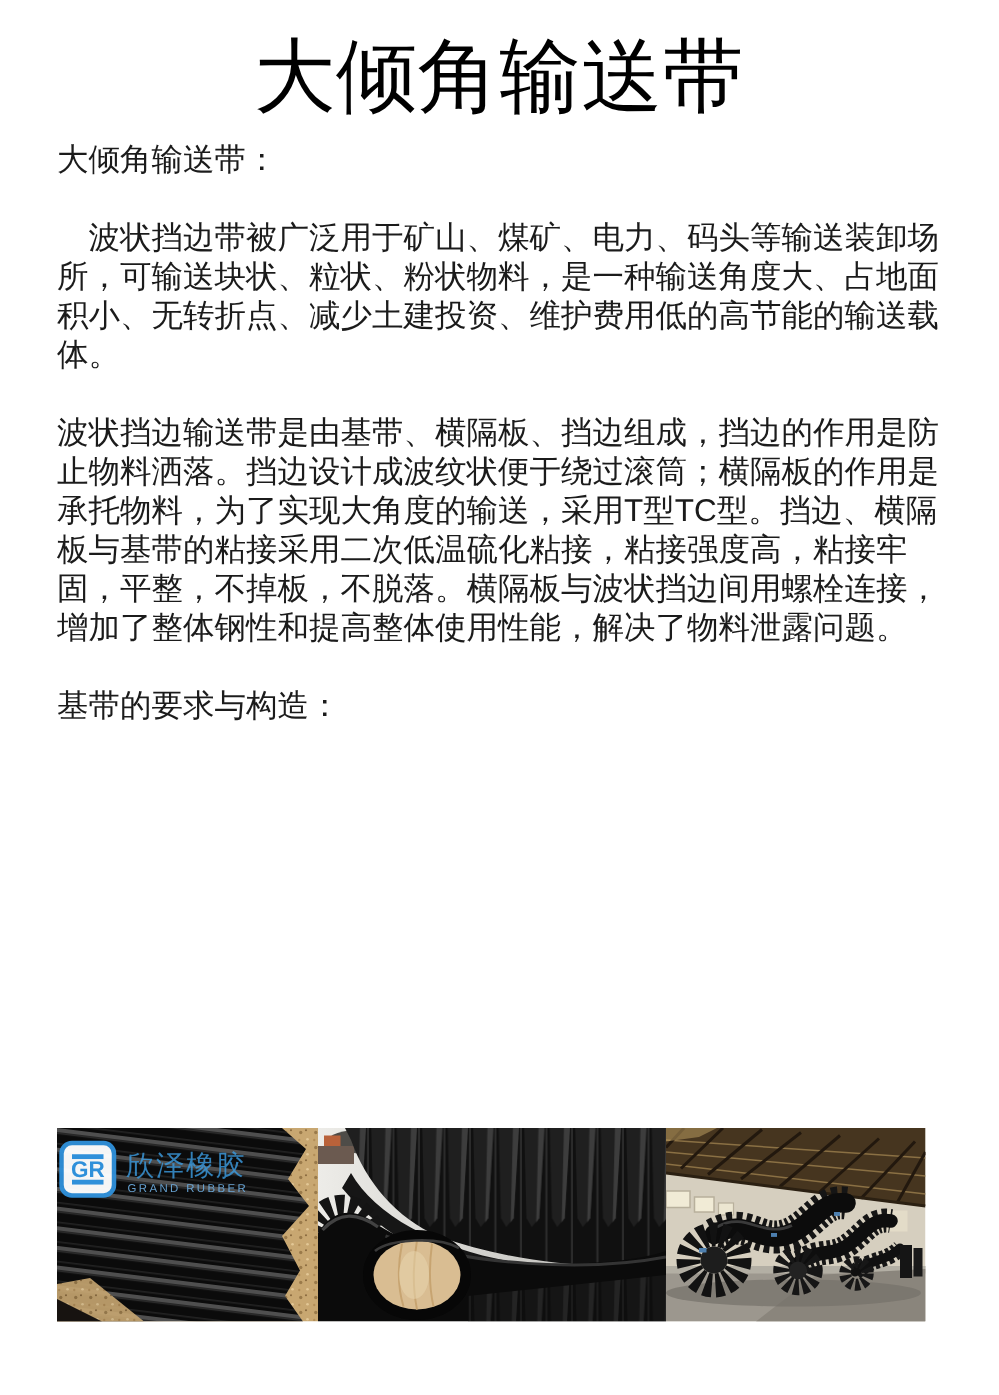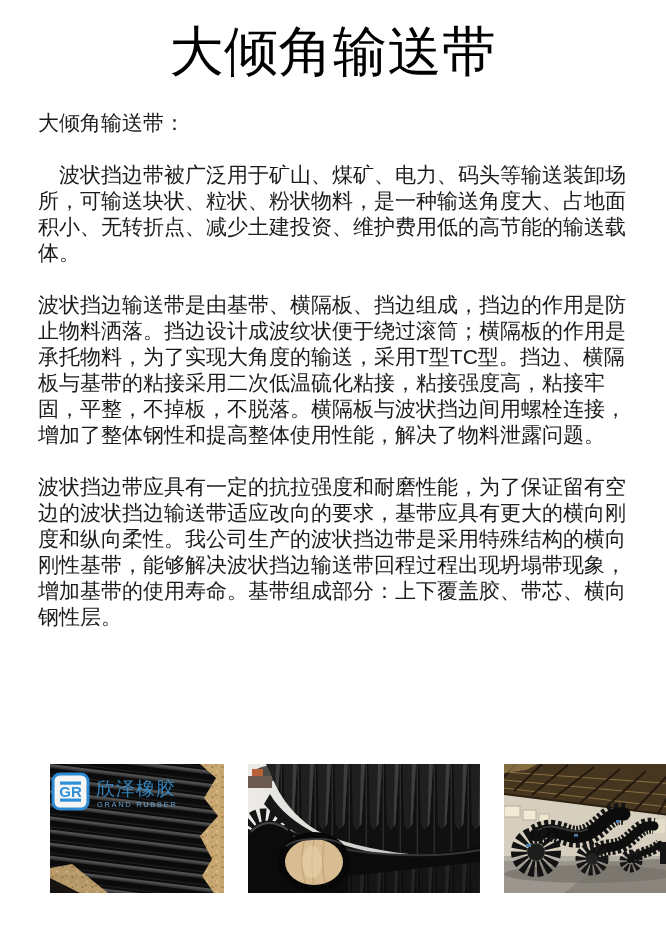--- a/index.html
+++ b/index.html
@@ -13,47 +13,47 @@
     border-radius:17px;
   }
   .title {
     margin:0; padding-top:16px;
     text-align:center;
     font-size:54px; line-height:70px;
     font-weight:400; color:#000;
     letter-spacing:0.5px;
   }
   .content {
-    margin:24px 38px 0 38px;
+    margin:8px 38px 0 38px;
     width:590px; height:650px;
     overflow:hidden;
     font-size:21px; line-height:26px;
     text-align:left;
   }
   .content p { margin:0 0 26px 0; }
   .gallery {
     position:absolute; left:38px; top:752px;
     display:flex; align-items:flex-start;
   }
-  .gallery figure { margin:12px; padding:0; line-height:0; }
+  .gallery figure { margin:0; padding:0; line-height:0; }
   .ph2 { margin:0 5px 0 6px; }
   svg { display:block; }
 </style>
 </head>
 <body>
 
 <div class="page">
 
   <h1 class="title">大倾角输送带</h1>
 
   <div class="content">
     <p>大倾角输送带：</p>
     <p>　波状挡边带被广泛用于矿山、煤矿、电力、码头等输送装卸场所，可输送块状、粒状、粉状物料，是一种输送角度大、占地面积小、无转折点、减少土建投资、维护费用低的高节能的输送载体。</p>
     <p>波状挡边输送带是由基带、横隔板、挡边组成，挡边的作用是防止物料洒落。挡边设计成波纹状便于绕过滚筒；横隔板的作用是承托物料，为了实现大角度的输送，采用T型TC型。挡边、横隔板与基带的粘接采用二次低温硫化粘接，粘接强度高，粘接牢固，平整，不掉板，不脱落。横隔板与波状挡边间用螺栓连接，增加了整体钢性和提高整体使用性能，解决了物料泄露问题。</p>
-    <p>波状挡边带应具有一定的抗拉强度和耐磨性能，为了保证留有空边的波状挡边输送带适应改向的要求，基带应具有更大的横向刚度和纵向柔性。我公司生产的波状挡边带是采用特殊结构的横向刚性基带，能够解决波状挡边输送带回程过程出现坍塌带现象，增加基带的使用寿命。基带组成部分：上下覆盖胶、带芯、横向钢性层。</p>
+    <p>基带的要求与构造：</p>
   </div>
 
   <div class="gallery">
 
     <figure class="ph1">
       <svg width="174" height="129" viewBox="0 0 174 129">
         <defs>
           <pattern id="speckle" width="10" height="10" patternUnits="userSpaceOnUse">
             <rect width="10" height="10" fill="#c8a771"></rect>
             <circle cx="2.5" cy="3" r="1.1" fill="#9a7a4a"></circle>

